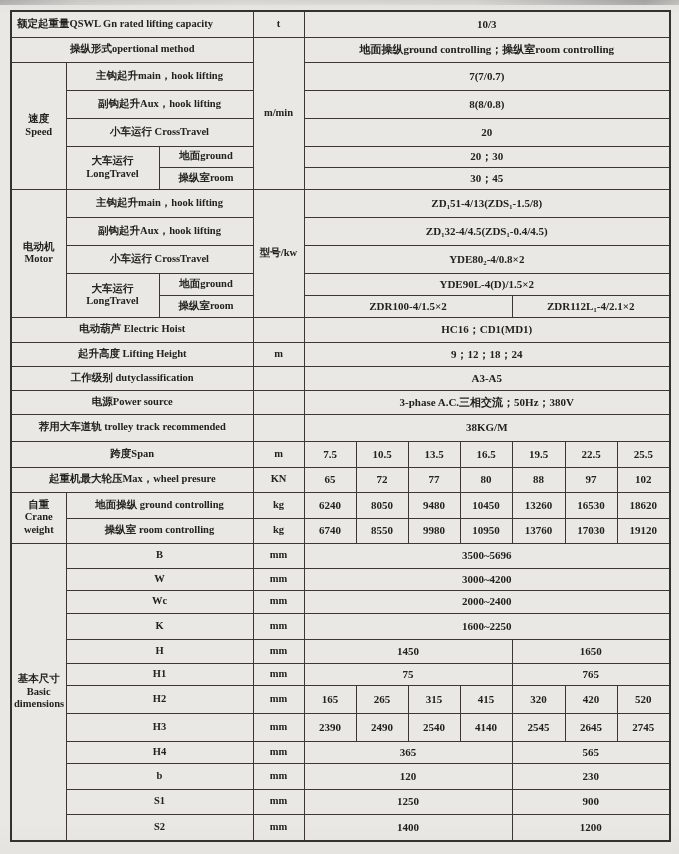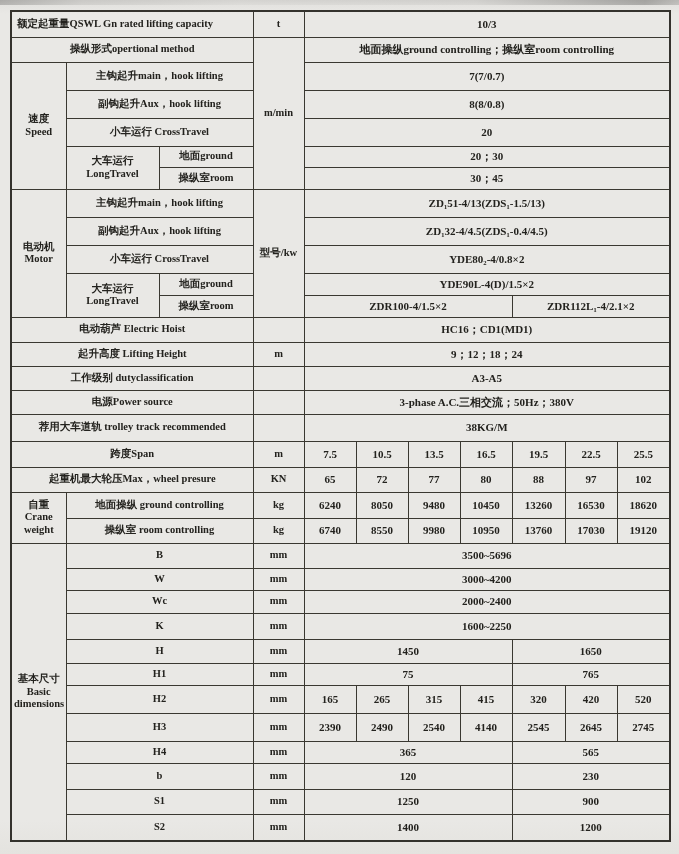--- a/index.html
+++ b/index.html
@@ -89,21 +89,21 @@
         </tr>
         <tr style="height: 22px;">
           <td class="k-label">操纵室room</td>
           <td colspan="7" class="k-value">30；45</td>
         </tr>
         <tr style="height: 28px;">
           <td rowspan="5" class="k-category">电动机
 Motor</td>
           <td colspan="2" class="k-label">主钩起升main，hook lifting</td>
           <td rowspan="5" class="k-unit">型号/kw</td>
-          <td colspan="7" class="k-value">ZD₁51-4/13(ZDS₁-1.5/13)</td>
+          <td colspan="7" class="k-value">ZD₁51-4/13(ZDS₁-1.5/8)</td>
         </tr>
         <tr style="height: 28px;">
           <td colspan="2" class="k-label">副钩起升Aux，hook lifting</td>
           <td colspan="7" class="k-value">ZD₁32-4/4.5(ZDS₁-0.4/4.5)</td>
         </tr>
         <tr style="height: 28px;">
           <td colspan="2" class="k-label">小车运行 CrossTravel</td>
           <td colspan="7" class="k-value">YDE80₂-4/0.8×2</td>
         </tr>
         <tr style="height: 22px;">

